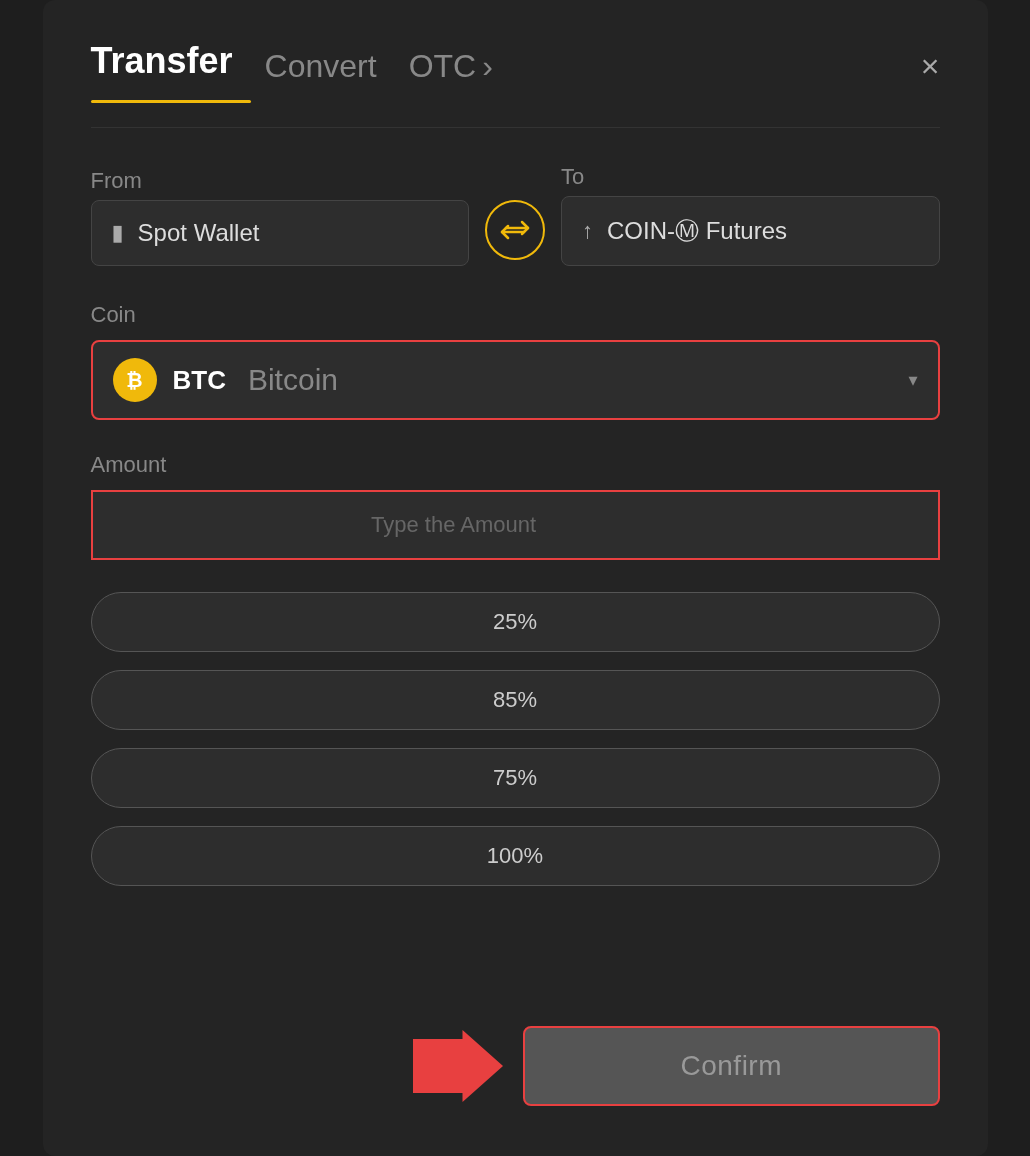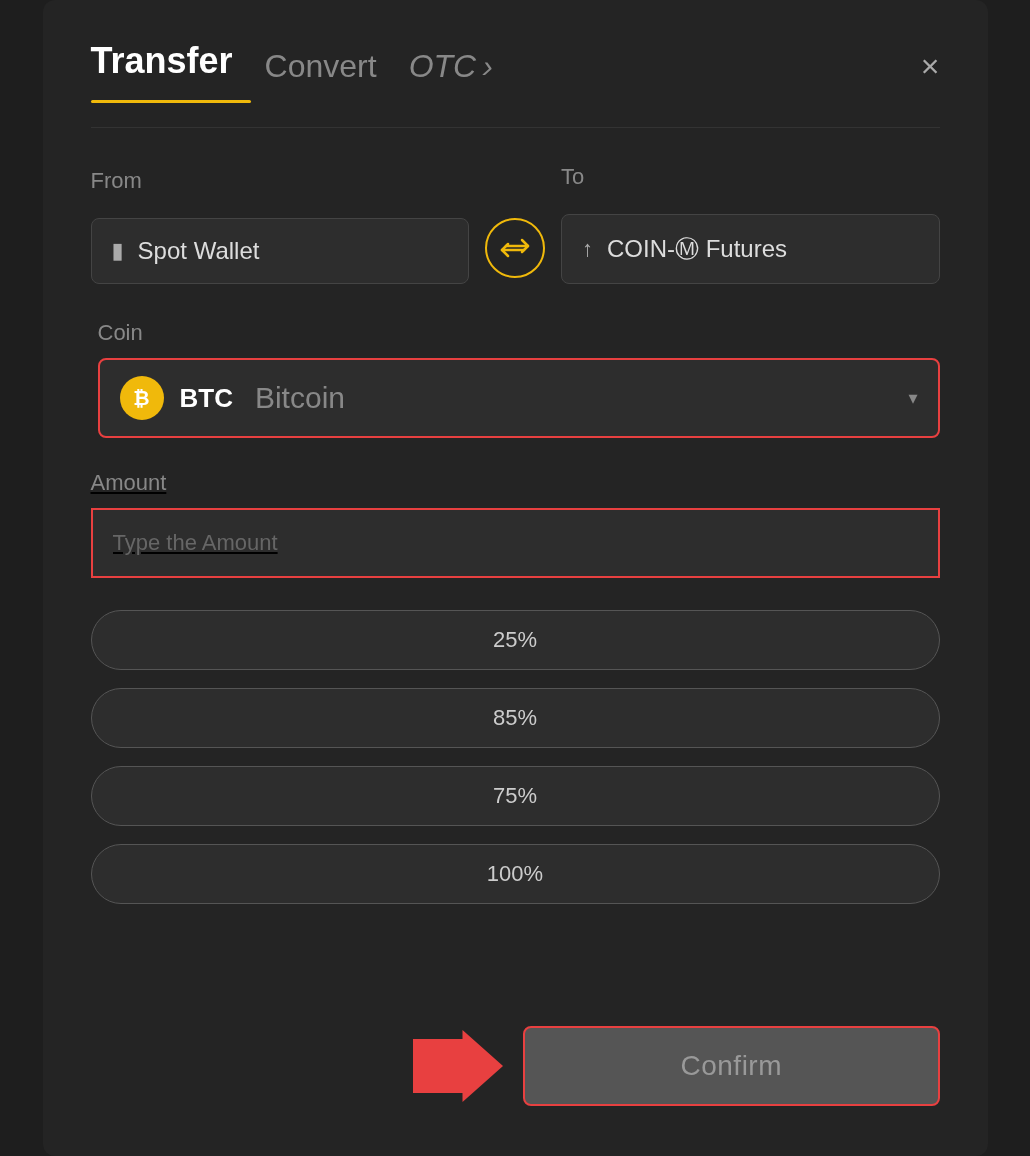--- a/index.html
+++ b/index.html
@@ -48,21 +48,20 @@
     }
 
     .tab-otc {
       font-size: 32px;
       font-weight: 400;
       color: #888888;
       cursor: pointer;
       display: flex;
       align-items: center;
       gap: 6px;
-      font-style: italic;
     }
 
     .close-btn {
       margin-left: auto;
       background: none;
       border: none;
       color: #aaaaaa;
       font-size: 32px;
       cursor: pointer;
       line-height: 1;
@@ -88,21 +87,21 @@
       display: flex;
       align-items: flex-end;
       gap: 0;
       margin-bottom: 36px;
     }
 
     .from-section, .to-section {
       flex: 1;
       display: flex;
       flex-direction: column;
-      gap: 24px;
+      gap: 6px;
     }
 
     .field-label {
       font-size: 22px;
       color: #888888;
       font-weight: 400;
     }
 
     .wallet-box {
       background: #2d2d2d;
@@ -143,21 +142,20 @@
       align-items: center;
       justify-content: center;
       cursor: pointer;
       color: #f0b90b;
       font-size: 24px;
     }
 
     
     .coin-section {
       margin-bottom: 32px;
-      margin-left: 7px;
     }
 
     .coin-label {
       font-size: 22px;
       color: #888888;
       margin-bottom: 12px;
     }
 
     .coin-selector {
       background: #2d2d2d;
@@ -199,37 +197,37 @@
 
     .chevron-down {
       margin-left: auto;
       color: #888888;
       font-size: 18px;
     }
 
     
     .amount-section {
       margin-bottom: 32px;
-      text-decoration: underline;
     }
 
     .amount-label {
       font-size: 22px;
       color: #888888;
       margin-bottom: 12px;
     }
 
     .amount-box {
       background: #2d2d2d;
       border: 2.5px solid #e84040;
       border-radius: 0;
       padding: 20px 20px;
       display: flex;
       align-items: center;
       justify-content: space-between;
+      flex-direction: column;
     }
 
     .amount-input {
       background: transparent;
       border: none;
       outline: none;
       font-size: 22px;
       color: #666666;
       flex: 1;
     }

